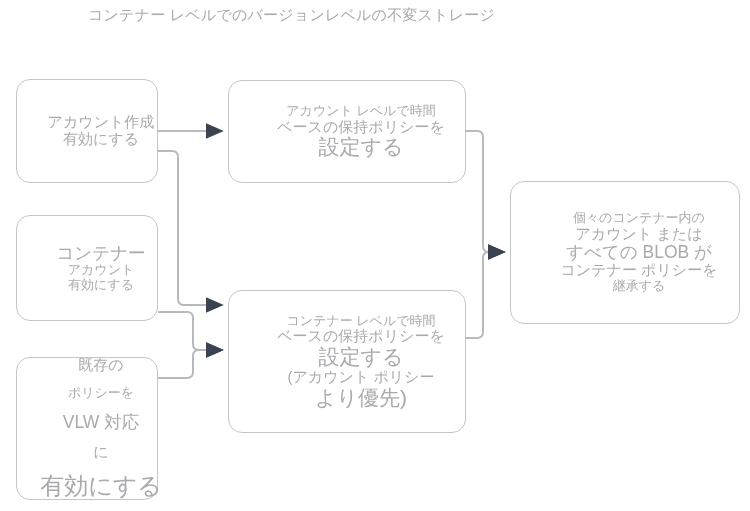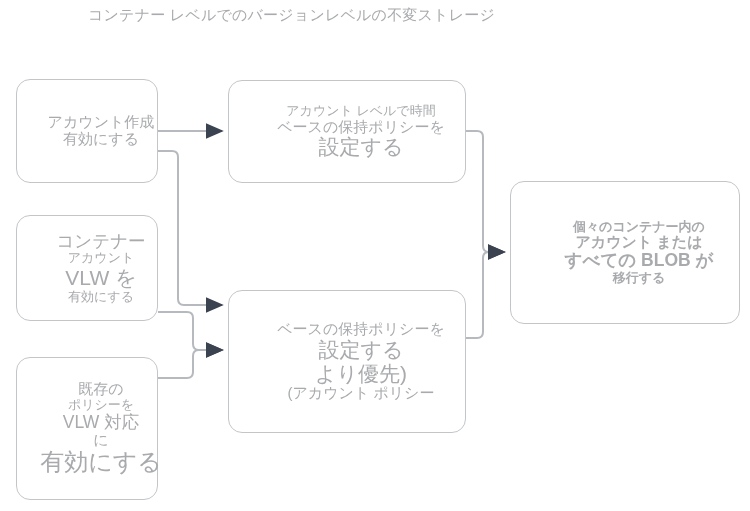--- a/index.html
+++ b/index.html
@@ -58,24 +58,24 @@
     white-space: nowrap;
   }
   .s13 { font-size: 13px; }
   .s15 { font-size: 15px; }
   .s17 { font-size: 17.5px; }
   .s21 { font-size: 21px; }
   .s24 { font-size: 24px; }
 
   #node-account-vlw   { left: 16px;  top: 79px;  width: 142px; height: 104px; }
   #node-container-vlw { left: 16px;  top: 215px; width: 142px; height: 106px; align-items: center; }
-  #node-migrate-vlw   { left: 16px;  top: 357px; width: 142px; height: 143px; }
+  #node-migrate-vlw   { left: 16px;  top: 357px; width: 142px; height: 143px; gap: 12px; }
   #node-account-policy{ left: 228px; top: 80px;  width: 238px; height: 103px; }
   #node-container-policy { left: 228px; top: 290px; width: 238px; height: 143px; }
-  #node-inherit       { left: 510px; top: 181px; width: 230px; height: 143px; font-weight: bold; }
+  #node-inherit       { left: 510px; top: 181px; width: 230px; height: 143px; }
 </style>
 </head>
 <body>
 
 <div id="canvas">
 
   <div class="title">コンテナー レベルでのバージョンレベルの不変ストレージ</div>
 
   <svg id="edges" viewBox="0 0 750 511" width="750" height="511" xmlns="http://www.w3.org/2000/svg">
     <defs>
@@ -100,45 +100,46 @@
   </svg>
 
   <div class="node" id="node-account-vlw">
     <span class="ln s15">アカウント作成</span>
     <span class="ln s15">有効にする</span>
   </div>
 
   <div class="node" id="node-container-vlw">
     <span class="ln s17">コンテナー</span>
     <span class="ln s13">アカウント</span>
-    <span class="ln s21">VLW を</span>
     <span class="ln s13">有効にする</span>
   </div>
 
   <div class="node" id="node-migrate-vlw">
     <span class="ln s15">既存の</span>
     <span class="ln s13">ポリシーを</span>
     <span class="ln s17">VLW 対応</span>
     <span class="ln s15">に</span>
     <span class="ln s24">有効にする</span>
   </div>
 
   <div class="node" id="node-account-policy">
     <span class="ln s13">アカウント レベルで時間</span>
     <span class="ln s15">ベースの保持ポリシーを</span>
     <span class="ln s21">設定する</span>
   </div>
 
   <div class="node" id="node-container-policy">
+    <span class="ln s13">コンテナー レベルで時間</span>
     <span class="ln s15">ベースの保持ポリシーを</span>
     <span class="ln s21">設定する</span>
+    <span class="ln s15">(アカウント ポリシー</span>
     <span class="ln s21">より優先)</span>
-    <span class="ln s15">(アカウント ポリシー</span>
   </div>
 
   <div class="node" id="node-inherit">
     <span class="ln s13">個々のコンテナー内の</span>
     <span class="ln s15">アカウント または</span>
     <span class="ln s17">すべての BLOB が</span>
-    <span class="ln s13">移行する</span>
+    <span class="ln s15">コンテナー ポリシーを</span>
+    <span class="ln s13">継承する</span>
   </div>
 
 </div>
 
 </body></html>

